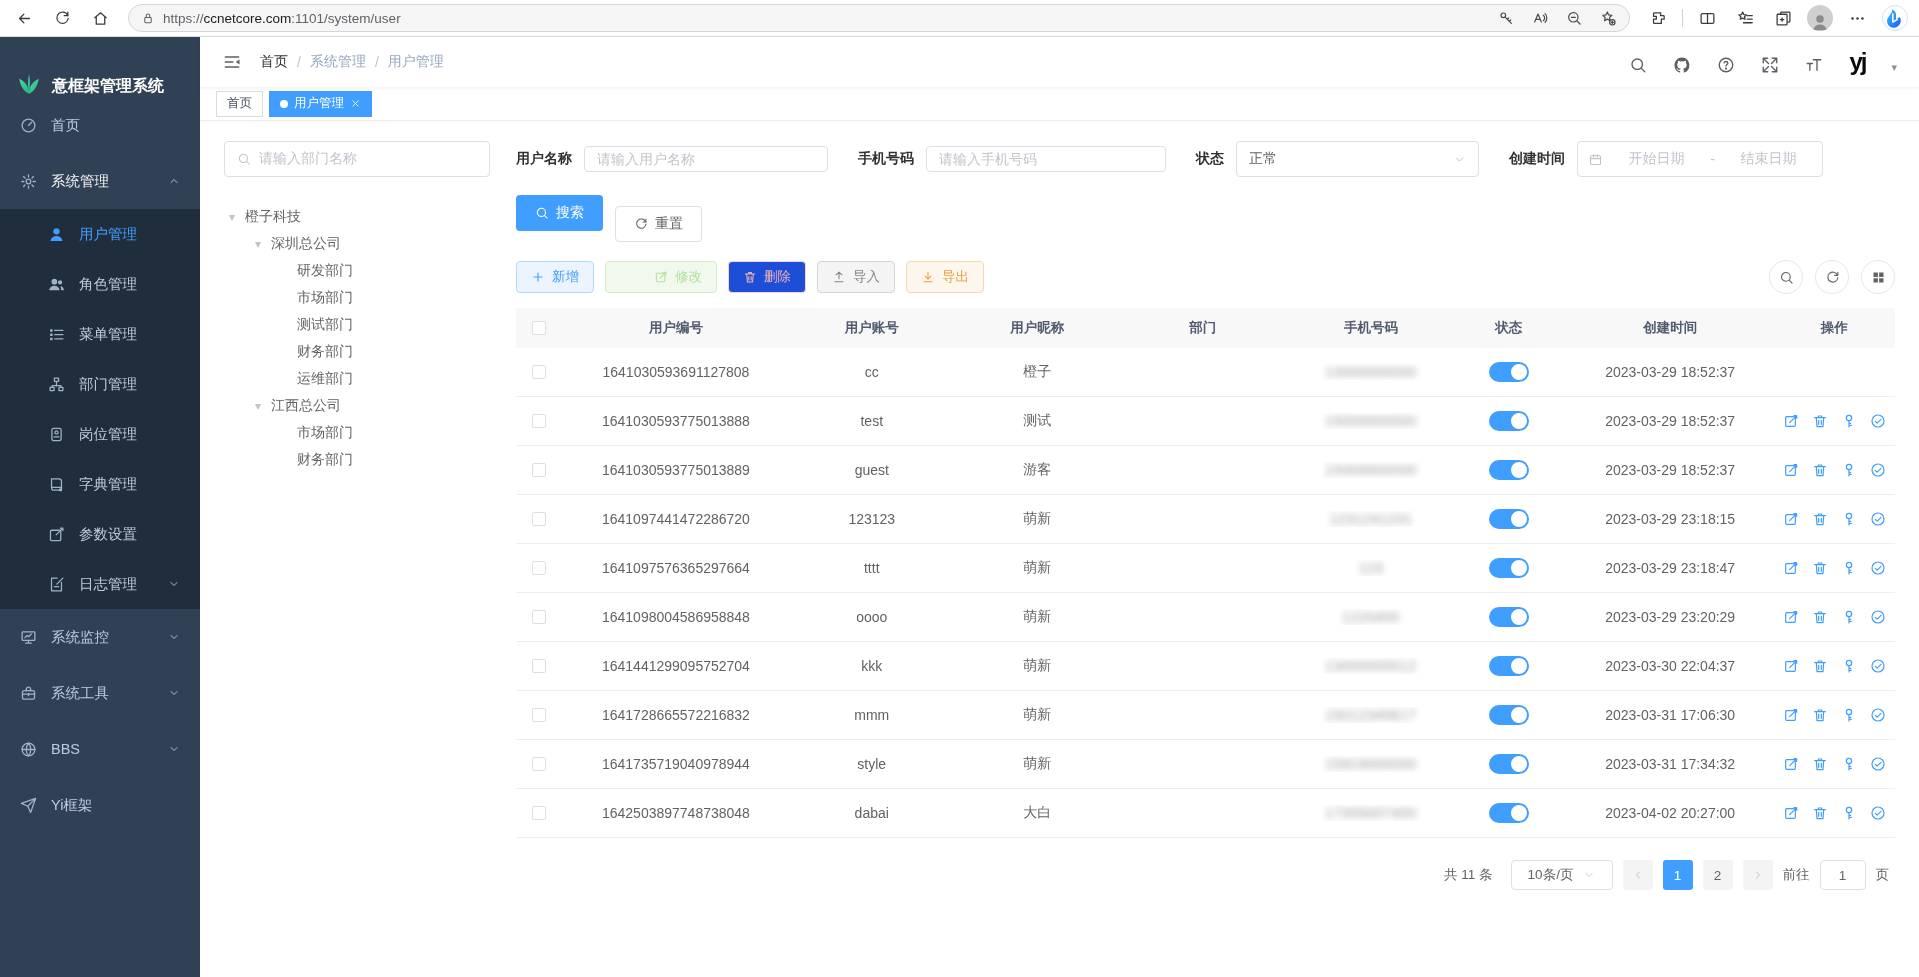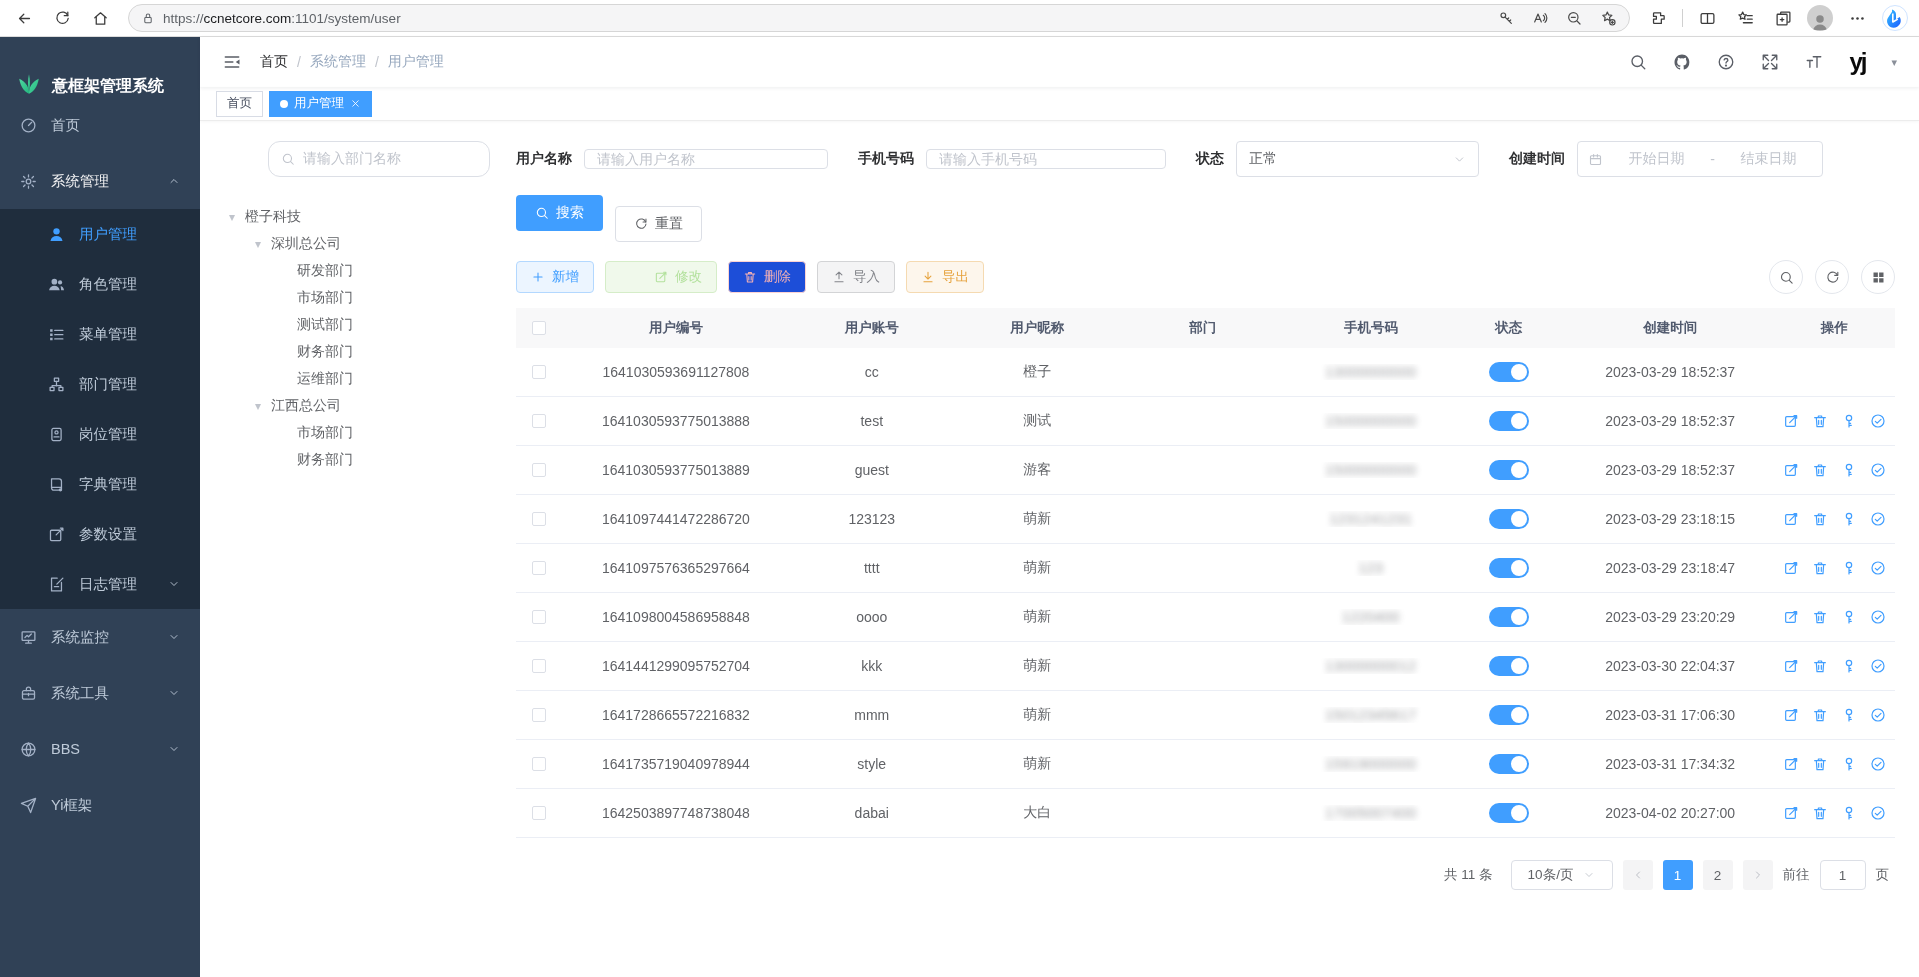--- a/index.html
+++ b/index.html
@@ -45,47 +45,47 @@
 
   .main { flex:1; min-width:0; display:flex; flex-direction:column; background:#fff; }
   .navbar { height:50px; flex:none; display:flex; align-items:center; padding:0 22px;
     box-shadow:0 1px 4px rgba(0,21,41,.08); position:relative; z-index:2; }
   .hamburger { color:#5a5e66; cursor:pointer; display:flex; }
   .hamburger .ic { width:20px; height:20px; }
   .crumb { margin-left:18px; display:flex; align-items:center; gap:9px; font-size:14px; }
   .crumb .c-first { color:#303133; }
   .crumb .c-sep { color:#c0c4cc; }
   .crumb .c-rest { color:#97a8be; }
-  .nav-right { margin-left:auto; display:flex; align-items:center; gap:26px; color:#5a5e66; }
+  .nav-right { margin-left:auto; display:flex; align-items:flex-end; gap:26px; color:#5a5e66; }
   .nav-right .ic { width:18px; height:18px; cursor:pointer; }
   .yj-logo { font-weight:900; font-size:24px; letter-spacing:-2px; color:#0a0a0a; cursor:pointer;
     line-height:1; }
   .yj-caret { color:#8a8f99; font-size:11px; cursor:pointer; }
 
   .tags { height:34px; flex:none; display:flex; align-items:center; gap:6px; padding:0 16px;
     border-bottom:1px solid #ececec; box-shadow:0 1px 3px rgba(0,0,0,.04); }
   .tag { height:26px; padding:0 10px; border:1px solid #d8dce5; background:#fff; color:#495060;
     font-size:12.5px; display:flex; align-items:center; gap:6px; cursor:pointer; }
   .tag.active { background:#409EFF; border-color:#409EFF; color:#fff; }
   .tag .dot { width:8px; height:8px; border-radius:50%; background:#fff; }
   .tag .x { width:11px; height:11px; }
 
   .content { flex:1; display:flex; padding:20px 24px 0 24px; gap:26px; overflow:hidden; }
   .left-col { width:266px; flex:none; }
-  .dept-input { height:36px; border:1px solid #dcdfe6; border-radius:12px; display:flex;
-    align-items:center; gap:8px; padding:0 12px; color:#c0c4cc; cursor:text;margin-left:44px; }
+  .dept-input { height:36px; border:1px solid #dcdfe6; border-radius:4px; display:flex;
+    align-items:center; gap:8px; padding:0 12px; color:#c0c4cc; cursor:text; }
   .tree { margin-top:26px; color:#606266; }
   .t-node { height:27px; display:flex; align-items:center; gap:5px; cursor:pointer; }
   .t-caret { width:16px; text-align:center; color:#c0c4cc; font-size:12px; }
 
   .right-col { flex:1; min-width:0; display:flex; flex-direction:column; }
   .filter-row { display:flex; align-items:center; gap:30px; margin-bottom:18px; }
   .f-group { display:flex; align-items:center; gap:12px; }
   .f-label { font-weight:700; color:#303133; white-space:nowrap; }
-  .inp { height:20px; border:1px solid #dcdfe6; border-radius:4px; padding:0 12px;
+  .inp { height:26px; border:1px solid #dcdfe6; border-radius:4px; padding:0 12px;
     font-size:14px; color:#606266; outline:none; background:#fff;
     font-family:"Liberation Sans","DejaVu Sans",sans-serif; }
   .inp::placeholder { color:#c0c4cc; }
   .w-user { width:244px; } .w-phone { width:240px; }
   .select { width:243px; height:36px; border:1px solid #dcdfe6; border-radius:4px;
     display:flex; align-items:center; padding:0 12px; color:#606266; cursor:pointer; }
   .select .chev { margin-left:auto; color:#c0c4cc; width:13px; height:13px; }
   .daterange { width:246px; height:36px; border:1px solid #dcdfe6; border-radius:4px;
     display:flex; align-items:center; gap:10px; padding:0 10px; color:#c0c4cc; cursor:pointer; }
   .daterange .ic { width:15px; height:15px; }

